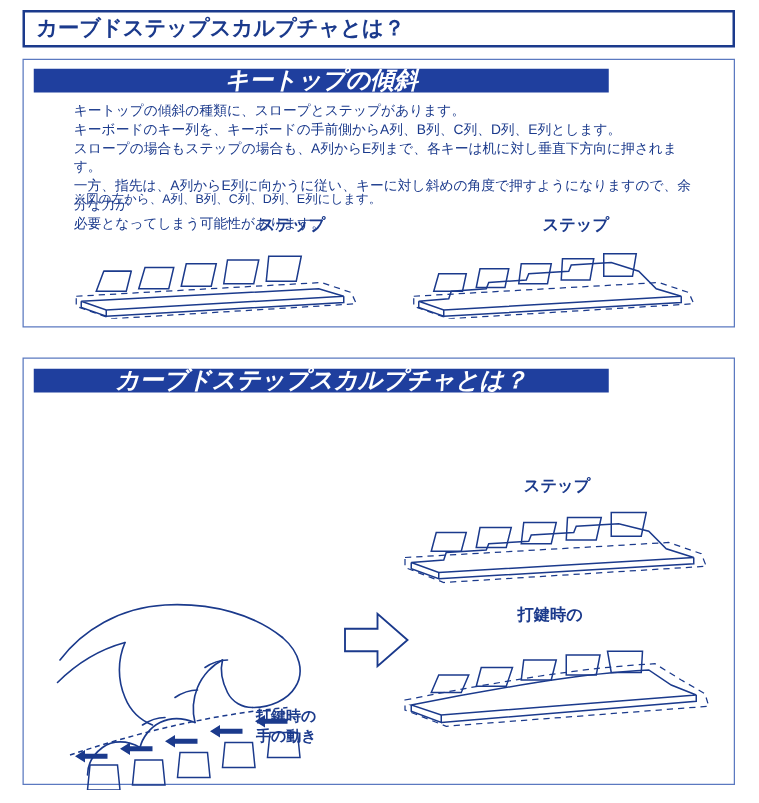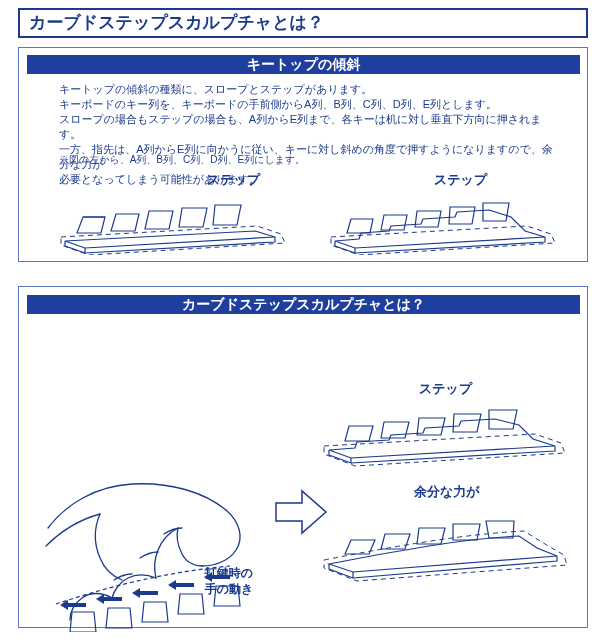--- a/index.html
+++ b/index.html
@@ -60,29 +60,30 @@
   .panel-2 {
     left: 18px;
     top: 286px;
     width: 570px;
     height: 342px;
   }
   .band {
     position: absolute;
     left: 8px;
     top: 7px;
-    width: 553px;
+    width: 460px;
     height: 19px;
     background: #1f3f9e;
     color: #ffffff;
-    font-size: 14px;
+    font-size: 19px;
     font-weight: bold;
     text-align: center;
     line-height: 19px;
     box-sizing: border-box;
+    font-style: italic;
   }
   .band-2 {
     top: 8px;
   }
 
   .body-text {
     position: absolute;
     font-size: 11px;
     line-height: 15px;
     color: #1b3a8c;
@@ -204,21 +205,21 @@
       </svg>
     </div>
   </div>
 
   <div class="panel panel-2">
 
     <div class="band band-2">カーブドステップスカルプチャとは？</div>
 
 
     <div class="caption cap-step2">ステップ</div>
-    <div class="caption cap-curved">余分な力が</div>
+    <div class="caption cap-curved">打鍵時の</div>
     <div class="caption cap-motion">打鍵時の
 手の動き</div>
 
     <div class="fig fig-step2">
       <svg width="250" height="70" viewBox="0 0 250 70">
         <g fill="none" stroke="#1b3a8c" stroke-width="1.2">
           <path d="M26,44 L30,29 L54,29 L50,44 Z"></path>
           <path d="M62,41 L65,25 L90,25 L86,41 Z"></path>
           <path d="M98,38 L100,21 L126,21 L122,38 Z"></path>
           <path d="M134,35 L135,17 L162,17 L158,35 Z"></path>

